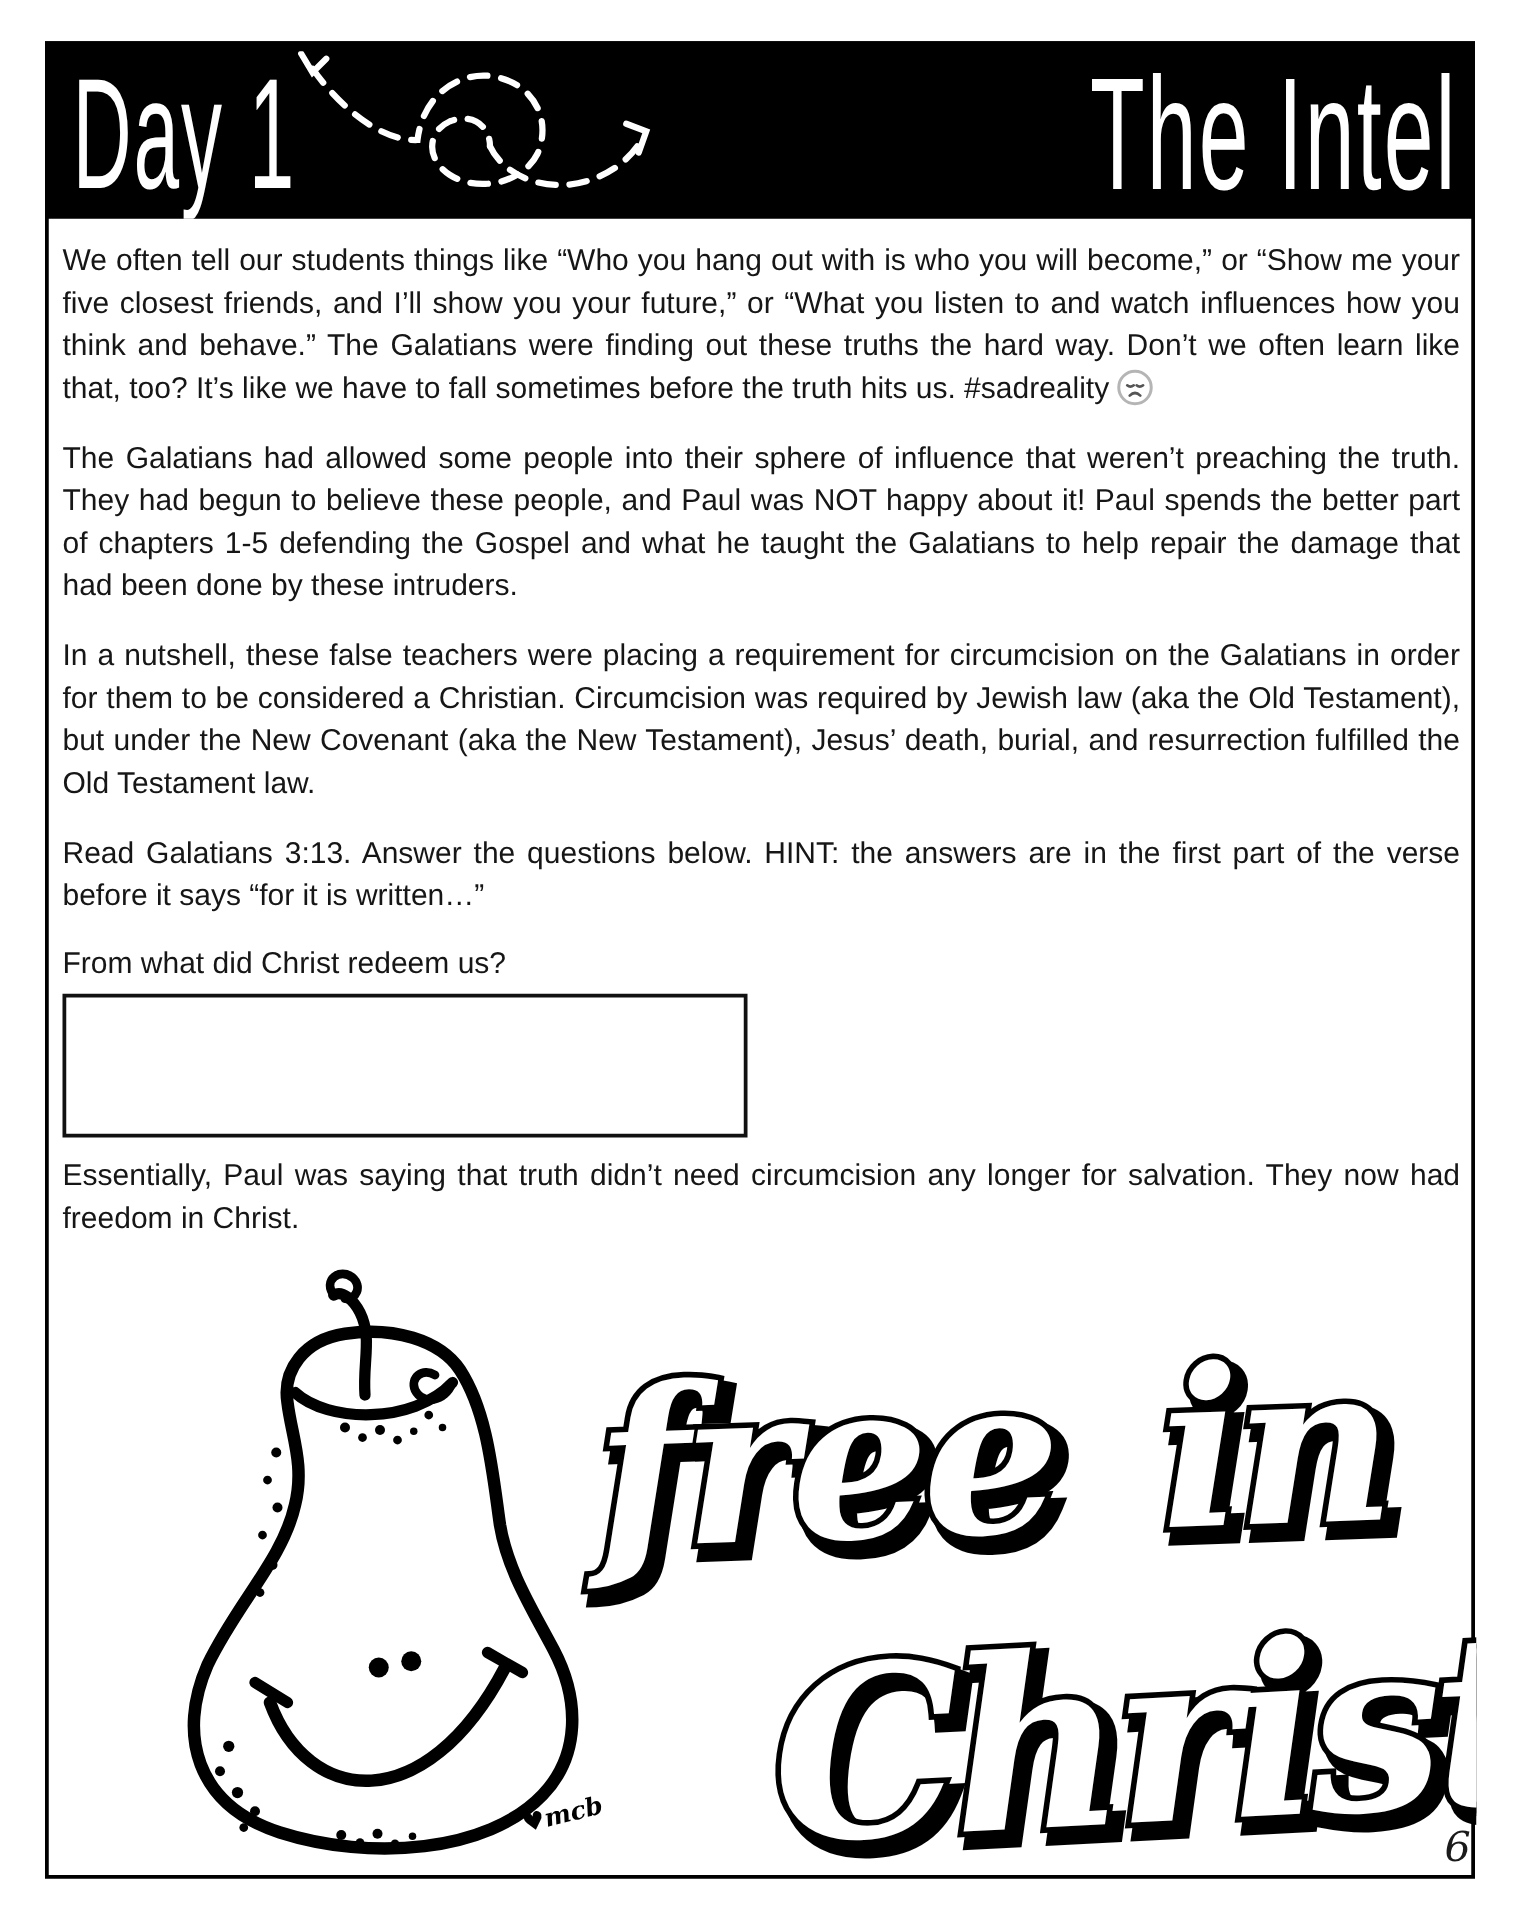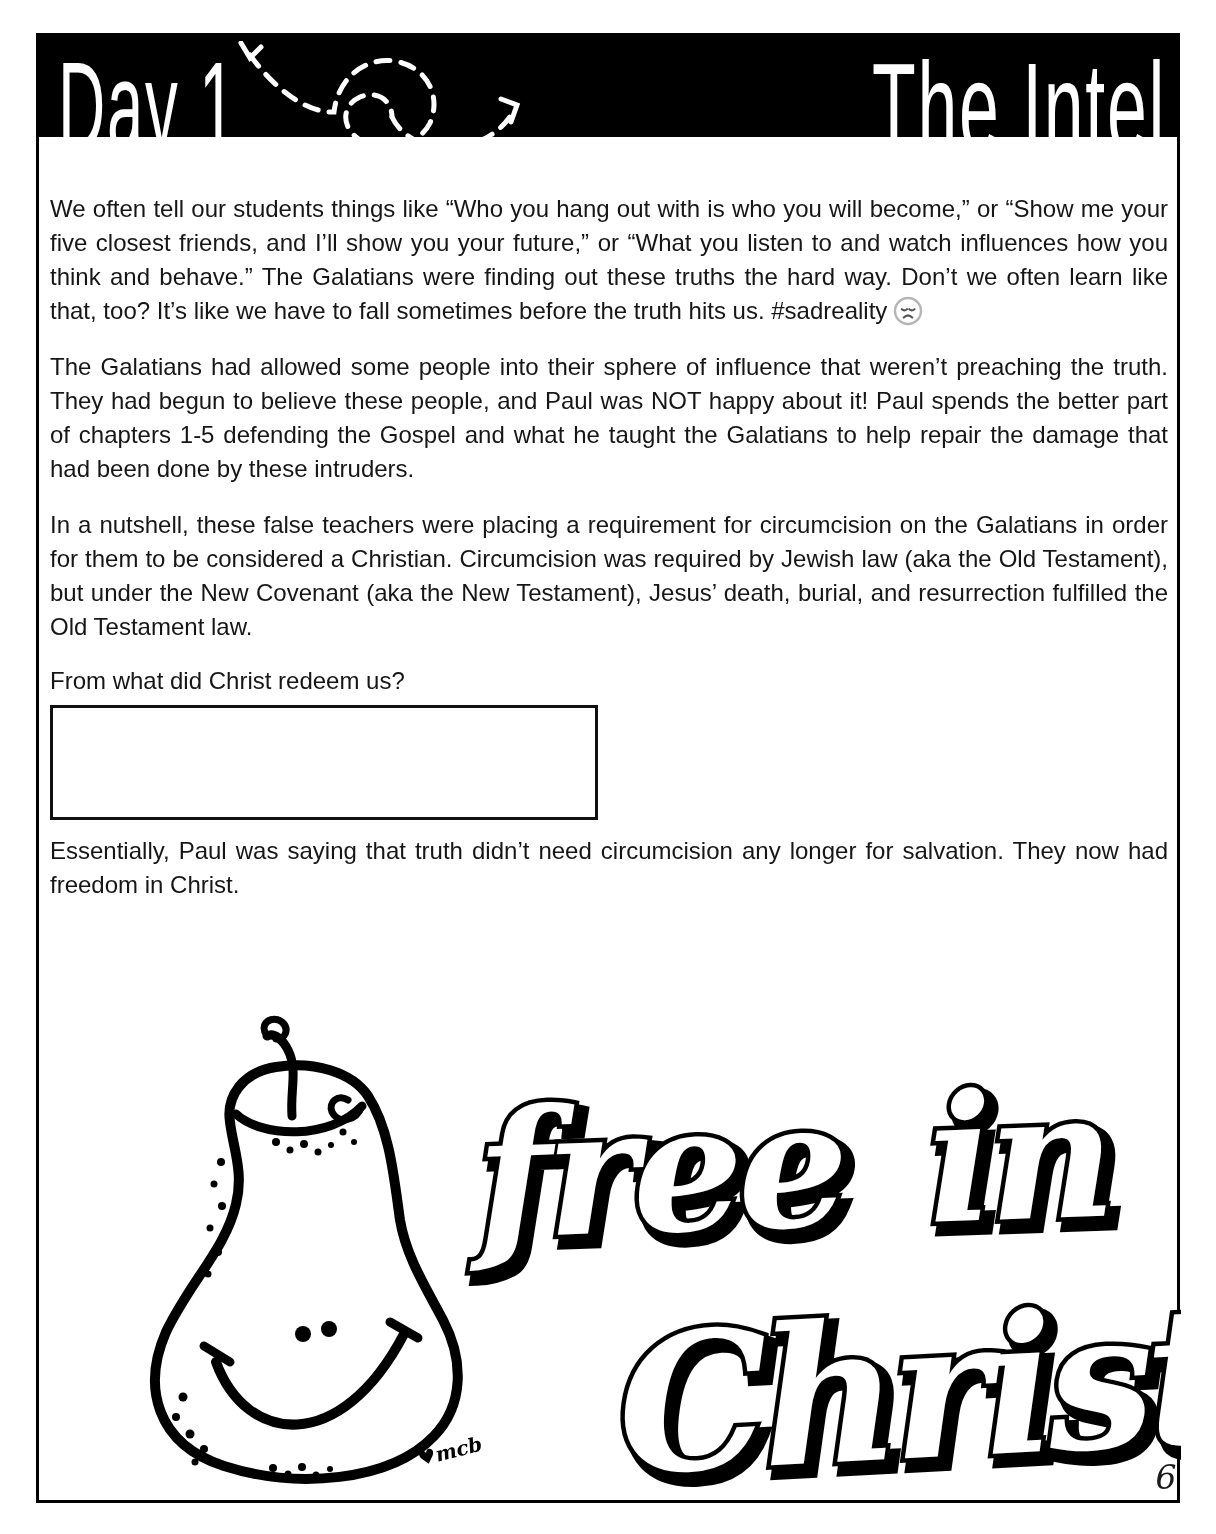--- a/index.html
+++ b/index.html
@@ -17,21 +17,21 @@
     position: absolute;
     left: 36px; top: 33px;
     width: 1144px; height: 1470px;
     border: 3px solid #000000;
   }
 
   
   .header-bar {
     position: absolute;
     left: 36px; top: 33px;
-    width: 1144px; height: 104px;
+    width: 1144px; height: 142px;
     background: #000000;
     overflow: hidden;
   }
   .day-label {
     position: absolute;
     left: 22px; top: 0;
     height: 142px; line-height: 148px;
     font-size: 126px; font-weight: normal;
     color: #ffffff;
     letter-spacing: 3px;
@@ -160,20 +160,21 @@
           <path d="M 7 10.6 q 2 1.8 4.2 0"></path>
           <path d="M 13 10.6 q 2 1.8 4.2 0"></path>
           <path d="M 8.6 17.2 q 3.4 -3.4 6.8 0"></path>
         </g>
       </svg></p>
 
   <p>The Galatians had allowed some people into their sphere of influence that weren’t preaching the truth. They had begun to believe these people, and Paul was NOT happy about it! Paul spends the better part of chapters 1-5 defending the Gospel and what he taught the Galatians to help repair the damage that had been done by these intruders.</p>
 
   <p>In a nutshell, these false teachers were placing a requirement for circumcision on the Galatians in order for them to be considered a Christian. Circumcision was required by Jewish law (aka the Old Testament), but under the New Covenant (aka the New Testament), Jesus’ death, burial, and resurrection fulfilled the Old Testament law.</p>
 
+  <p>Read Galatians 3:13. Answer the questions below. HINT: the answers are in the first part of the verse before it says “for it is written…”</p>
 
   <div class="questions-row">
     <div class="q-col-left">
       <div class="q-label">From what did Christ redeem us?</div>
       <div class="answer-box" role="textbox"></div>
     </div>
   </div>
 
   <p class="closing">Essentially, Paul was saying that truth didn’t need circumcision any longer for salvation. They now had freedom in Christ.</p>
 

